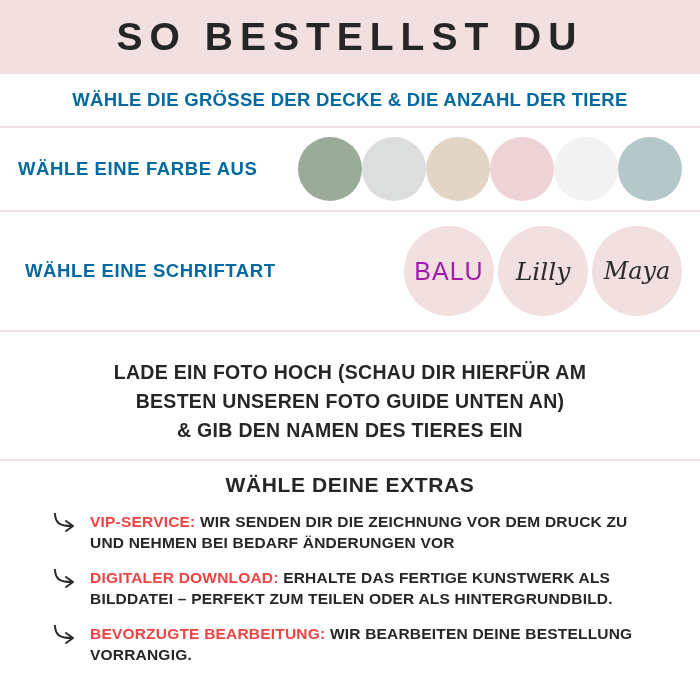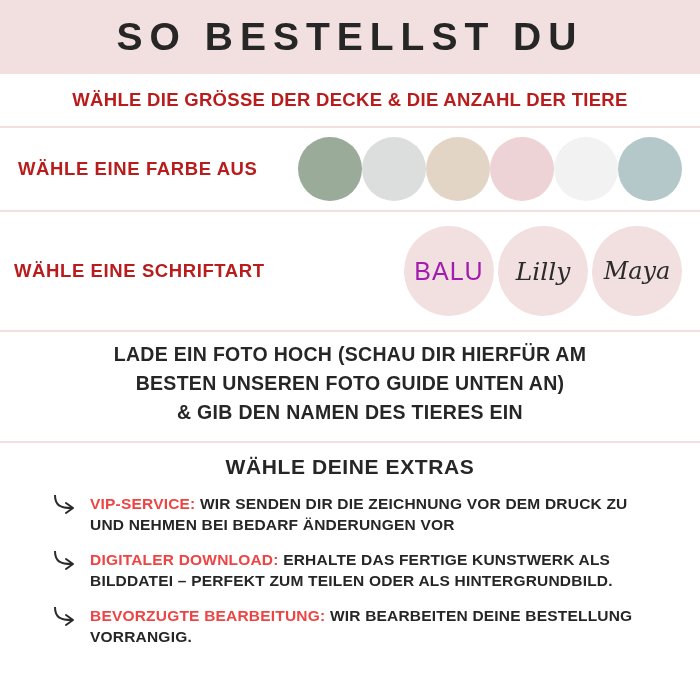--- a/index.html
+++ b/index.html
@@ -48,21 +48,21 @@
     display: flex;
     align-items: center;
     height: 100%;
     padding: 0 18px;
     box-sizing: border-box;
   }
   .step-label {
     font-size: 18.5px;
     font-weight: bold;
     letter-spacing: 0.6px;
-    color: #b91c1c;
+    color: #0369a1;
     text-transform: uppercase;
     white-space: nowrap;
   }
 
   
   .row-size {
     height: 54px;
     display: flex;
     align-items: center;
     justify-content: center;
@@ -89,21 +89,21 @@
     width: 64px;
     height: 64px;
     border-radius: 50%;
   }
 
   
   .row-font {
     height: 120px;
   }
   .row-font .row-inner {
-    padding-left: 14px;
+    padding-left: 25px;
   }
   .fonts {
     display: flex;
     align-items: center;
     margin-left: auto;
   }
   .font-circle {
     width: 90px;
     height: 90px;
     border-radius: 50%;
@@ -128,21 +128,21 @@
   }
   .font-maya {
     font-family: "DejaVu Serif", serif;
     font-style: italic;
     font-size: 24px;
     color: #2b2b2b;
   }
 
   
   .row-photo {
-    padding: 8px 10px 14px 10px;
+    padding: 26px 10px 14px 10px;
     text-align: center;
   }
   .row-photo .line {
     font-size: 19.5px;
     font-weight: bold;
     letter-spacing: 0.3px;
     color: #262626;
     text-transform: uppercase;
     line-height: 29px;
   }

